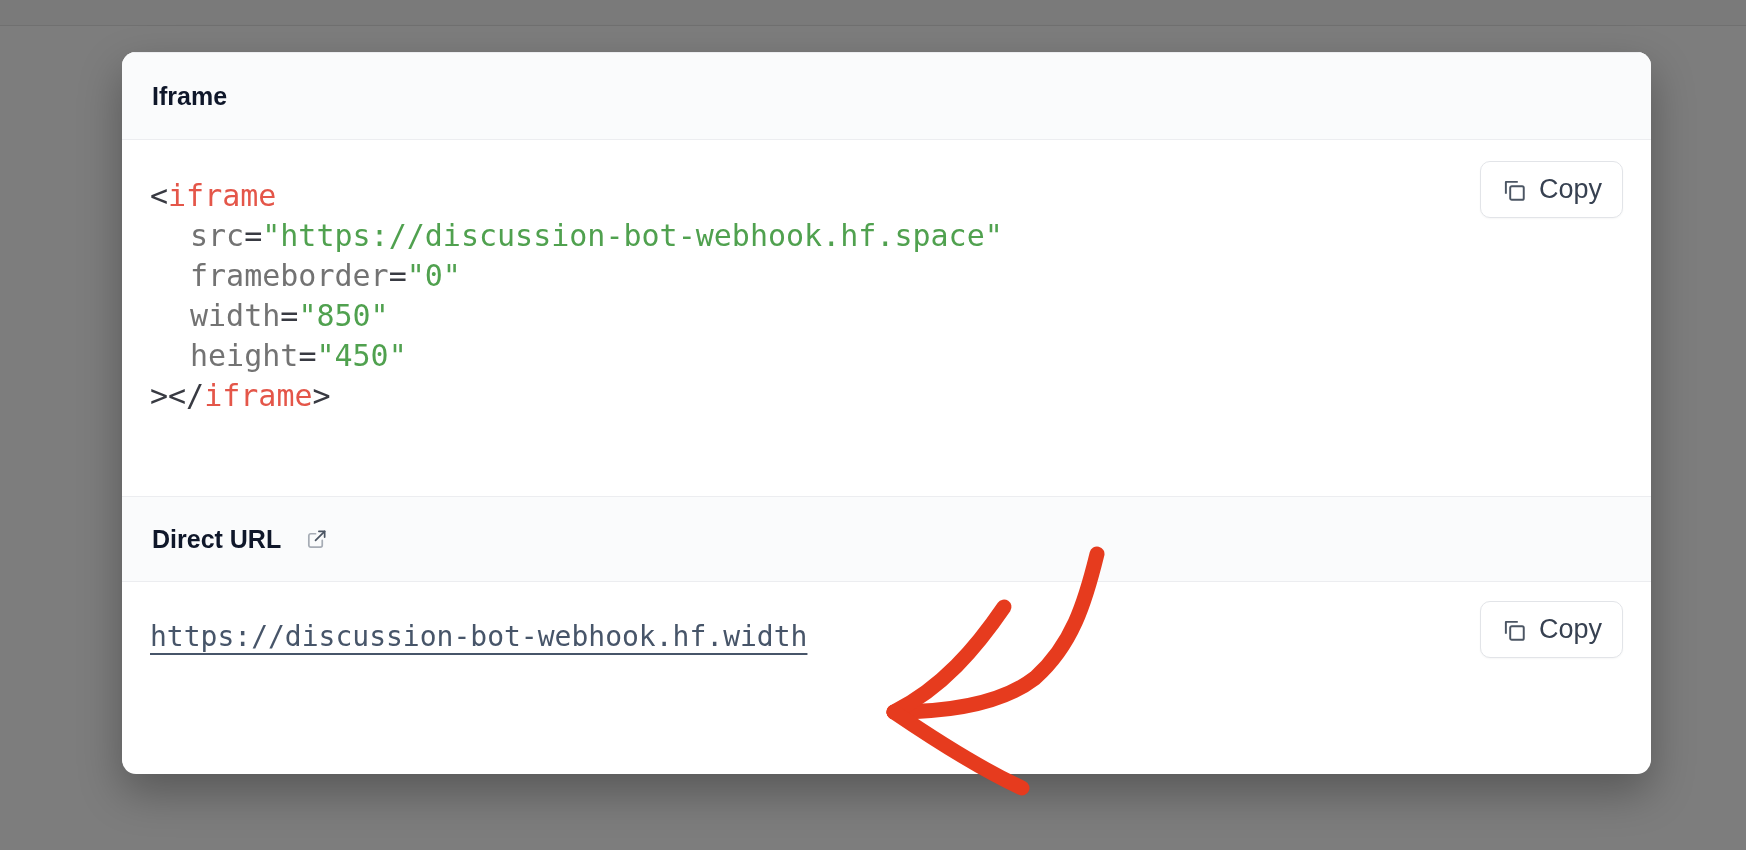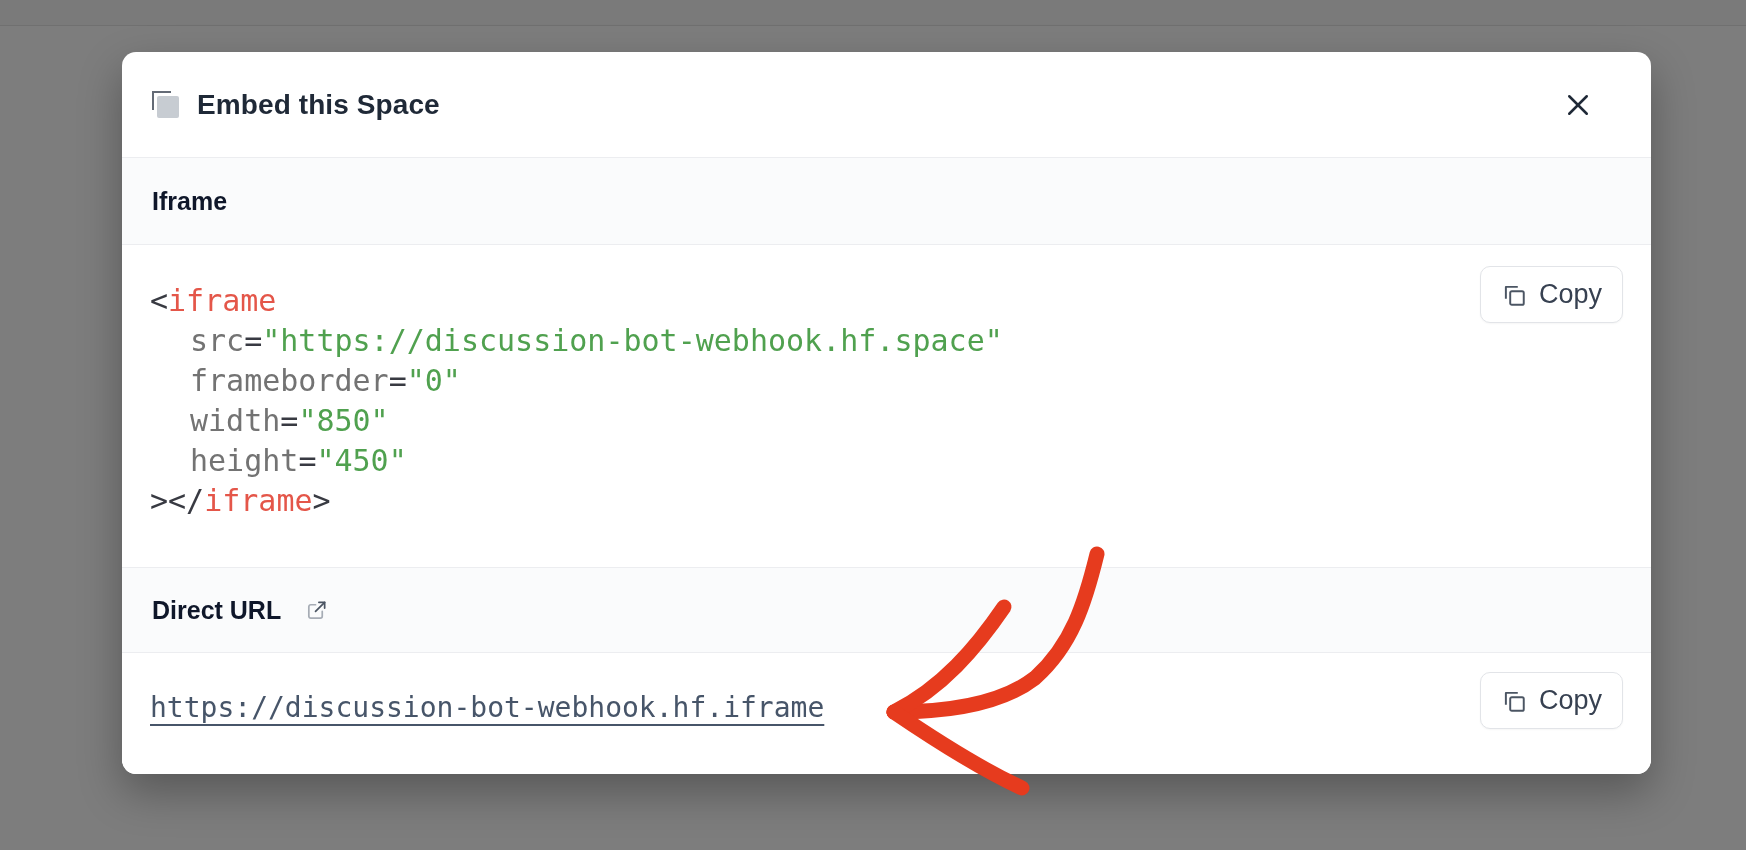--- a/index.html
+++ b/index.html
@@ -67,21 +67,21 @@
     display: flex; align-items: center; gap: 12px;
     background: #ffffff; border: 1px solid #e2e4e8; border-radius: 10px;
     padding: 0 20px; cursor: pointer;
     font-family: "Liberation Sans", sans-serif;
     font-size: 27px; color: #374151;
     box-shadow: 0 1px 2px rgba(0,0,0,0.04);
   }
   .copy-btn-iframe { top: 21px; }
   .copy-btn-url { top: 19px; }
   
-  .band.direct { height: 86px; }
+  .band.direct { height: 86px; margin-top: 34px; }
   
   .url-section { position: relative; height: 121px; background: #ffffff; }
   .url-link {
     position: absolute; left: 28px; top: 38px;
     font-family: "DejaVu Sans Mono", "Liberation Mono", monospace;
     font-size: 28px; color: #475569;
     text-decoration: underline; text-decoration-thickness: 2px; text-underline-offset: 7px;
   }
   
   .arrow-annotation {
@@ -89,33 +89,20 @@
     z-index: 10; pointer-events: none;
   }
 </style>
 </head>
 <body>
 
 <div class="top-strip"></div>
 
 <div class="modal">
 
-  <div class="modal-header">
-    <span class="title-icon">
-      <span class="back"></span>
-        <span class="front"></span>
-    </span>
-    <h1 class="modal-title">Embed this Space</h1>
-    <button class="close-btn" aria-label="Close">
-      <svg width="30" height="30" viewBox="0 0 24 24" fill="none" stroke="currentColor" stroke-width="2" stroke-linecap="round">
-        <line x1="5" y1="5" x2="19" y2="19"></line>
-          <line x1="19" y1="5" x2="5" y2="19"></line>
-      </svg>
-    </button>
-  </div>
 
   <div class="band">
     <span class="band-heading">Iframe</span>
   </div>
 
   <div class="code-section">
     <pre class="code"><div class="line"><span class="tok-p">&lt;</span><span class="tok-tag">iframe</span></div><div class="line"><span class="indent"><span class="tok-attr">src</span><span class="tok-p">=</span><span class="tok-str">"https://discussion-bot-webhook.hf.space"</span></span></div><div class="line"><span class="indent"><span class="tok-attr">frameborder</span><span class="tok-p">=</span><span class="tok-str">"0"</span></span></div><div class="line"><span class="indent"><span class="tok-attr">width</span><span class="tok-p">=</span><span class="tok-str">"850"</span></span></div><div class="line"><span class="indent"><span class="tok-attr">height</span><span class="tok-p">=</span><span class="tok-str">"450"</span></span></div><div class="line"><span class="tok-p">&gt;&lt;/</span><span class="tok-tag">iframe</span><span class="tok-p">&gt;</span></div></pre>
 
     <button class="copy-btn copy-btn-iframe">
       <span style="display:flex;">
@@ -133,21 +120,21 @@
     <span class="ext-icon">
       <svg width="23" height="23" viewBox="0 0 24 24" fill="none" stroke-linecap="round" stroke-linejoin="round">
         <path d="M18 13v5a2 2 0 0 1-2 2H6a2 2 0 0 1-2-2V8a2 2 0 0 1 2-2h5" stroke="#a6acb5" stroke-width="1.8"></path>
         <polyline points="14.5,3.5 20.5,3.5 20.5,9.5" stroke="#4b5563" stroke-width="1.8"></polyline>
         <line x1="11" y1="13" x2="20.5" y2="3.5" stroke="#4b5563" stroke-width="1.8"></line>
       </svg>
     </span>
   </div>
 
   <div class="url-section">
-    <a class="url-link" href="#">https://discussion-bot-webhook.hf.iframe</a>
+    <a class="url-link" href="#">https://discussion-bot-webhook.hf.width</a>
     <button class="copy-btn copy-btn-url">
       <span style="display:flex;">
         <svg width="26" height="26" viewBox="0 0 24 24" fill="none" stroke="#4b5563" stroke-width="1.8" stroke-linejoin="round">
           <rect x="8.5" y="8.5" width="12.5" height="12.5" rx="1.5"></rect>
           <polyline points="4.5,15.5 4.5,4.5 15.5,4.5"></polyline>
         </svg>
       </span>
       <span>Copy</span>
     </button>
   </div>

